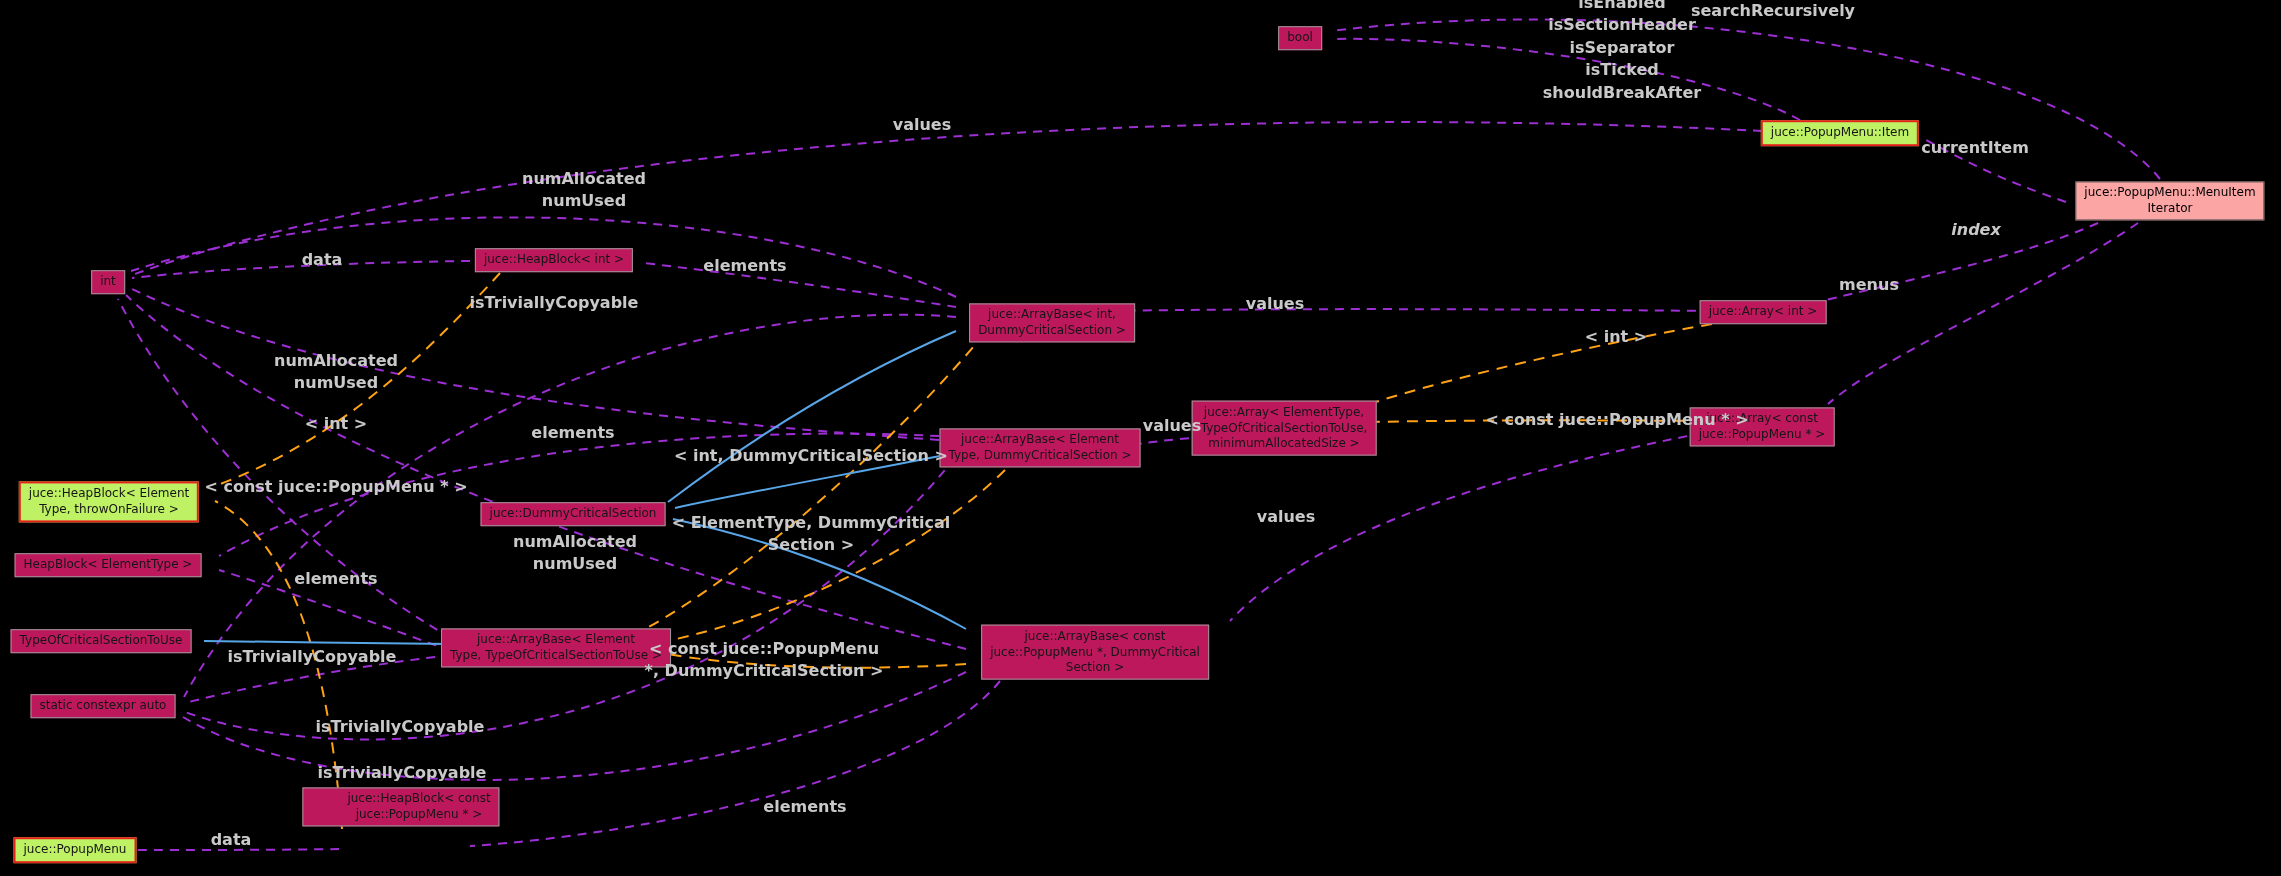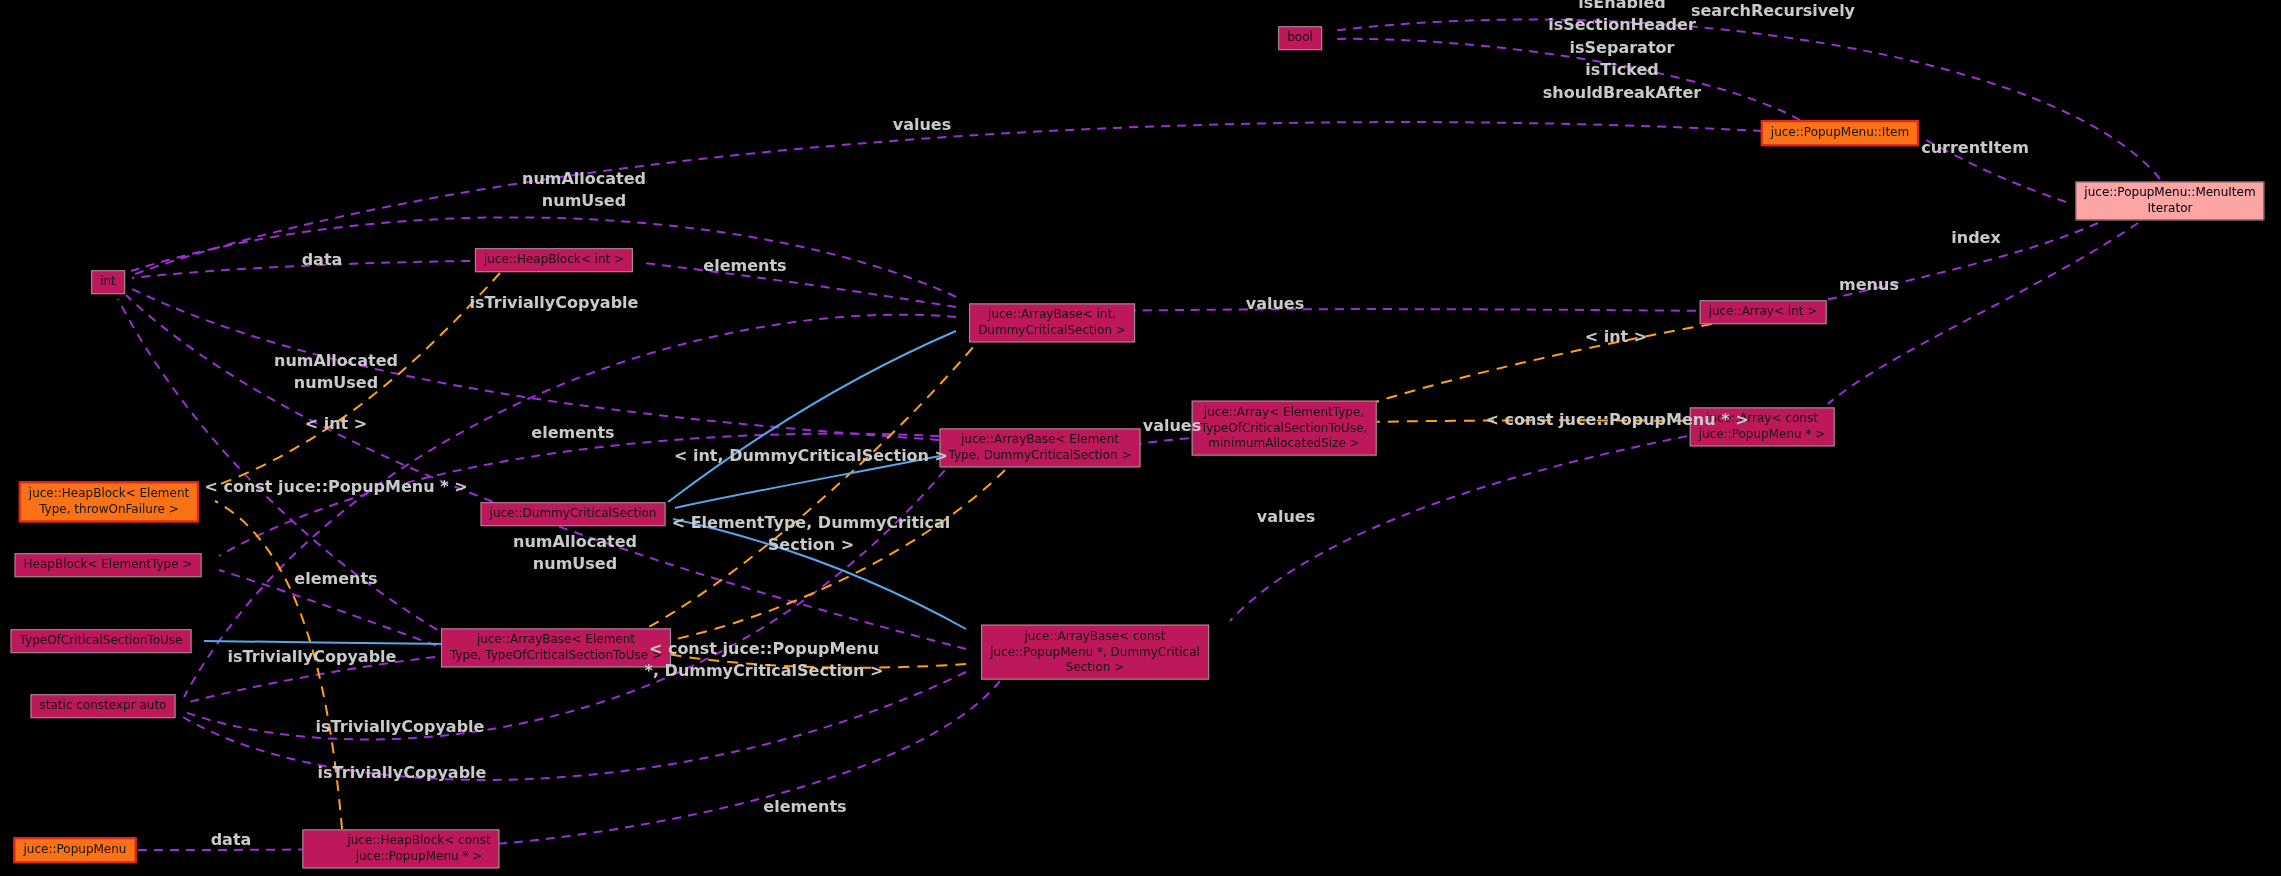--- a/index.html
+++ b/index.html
@@ -6,21 +6,21 @@
   #canvas{position:relative;width:2281px;height:876px;background:#000;overflow:hidden;
           font-family:"DejaVu Sans",sans-serif;}
   #edges{position:absolute;left:0;top:0;width:2281px;height:876px;}
   #edges path{fill:none;stroke-width:2;}
   .edge-usage{stroke:#9d2fd4;stroke-dasharray:9 7;}
   .edge-template{stroke:#ffa216;stroke-dasharray:11 8;stroke-width:2.4;}
   .edge-inheritance{stroke:#58a6e8;stroke-width:2.4;}
   .node{position:absolute;transform:translate(-50%,-50%);background:#be185d;
         border:1.5px solid #9a9a9a;color:#151515;font-size:12px;line-height:1.3;
         padding:3px 8px;text-align:center;white-space:pre-line;cursor:pointer;box-sizing:border-box;}
-  .node.red{border:2px solid #e5211b;background:#f97316;}
+  .node.red{border:2px solid #e5211b;background:#bef264;}
   .node.gray{background:#fca5a5;border:1.5px solid #525252;color:#000;}
   .elabel{position:absolute;transform:translate(-50%,-50%);color:#c9c9c9;
           font-size:16px;font-weight:600;line-height:1.4;white-space:pre-line;text-align:center;}
 </style>
 </head>
 <body>
 
 <div id="canvas">
   <svg id="edges" viewBox="0 0 2281 876">
     <defs>
@@ -93,33 +93,33 @@
 Type, throwOnFailure &gt;</div>
       <div class="node" style="left: 108px; top: 565px;">HeapBlock&lt; ElementType &gt;</div>
       <div class="node" style="left: 101px; top: 641px;">TypeOfCriticalSectionToUse</div>
       <div class="node" style="left: 103px; top: 706px;">static constexpr auto</div>
       <div class="node" style="left: 556px; top: 648px;">juce::ArrayBase&lt; Element
 Type, TypeOfCriticalSectionToUse &gt;</div>
       <div class="node" style="left: 1095px; top: 652px;">juce::ArrayBase&lt; const
 juce::PopupMenu *, DummyCritical
 Section &gt;</div>
       <div class="node red" style="left: 75px; top: 850px;">juce::PopupMenu</div>
-      <div class="node" style="left: 401px; top: 849px; padding-left: 44px;">juce::HeapBlock&lt; const
+      <div class="node" style="left: 401px; top: 807px; padding-left: 44px;">juce::HeapBlock&lt; const
 juce::PopupMenu * &gt;</div>
     </div>
   <div id="labels">
       <div class="elabel" style="left: 1773px; top: 11px;">searchRecursively</div>
       <div class="elabel" style="left: 1622px; top: 48px;">isEnabled
 isSectionHeader
 isSeparator
 isTicked
 shouldBreakAfter</div>
       <div class="elabel" style="left: 922px; top: 125px;">values</div>
       <div class="elabel" style="left: 1975px; top: 148px;">currentItem</div>
-      <div class="elabel" style="left: 1976px; top: 238px;">index</div>
+      <div class="elabel" style="left: 1976px; top: 230px; font-style: italic;">index</div>
       <div class="elabel" style="left: 1869px; top: 285px;">menus</div>
       <div class="elabel" style="left: 1275px; top: 304px;">values</div>
       <div class="elabel" style="left: 1172px; top: 426px;">values</div>
       <div class="elabel" style="left: 1286px; top: 517px;">values</div>
       <div class="elabel" style="left: 584px; top: 190px;">numAllocated
 numUsed</div>
       <div class="elabel" style="left: 336px; top: 372px;">numAllocated
 numUsed</div>
       <div class="elabel" style="left: 575px; top: 553px;">numAllocated
 numUsed</div>

